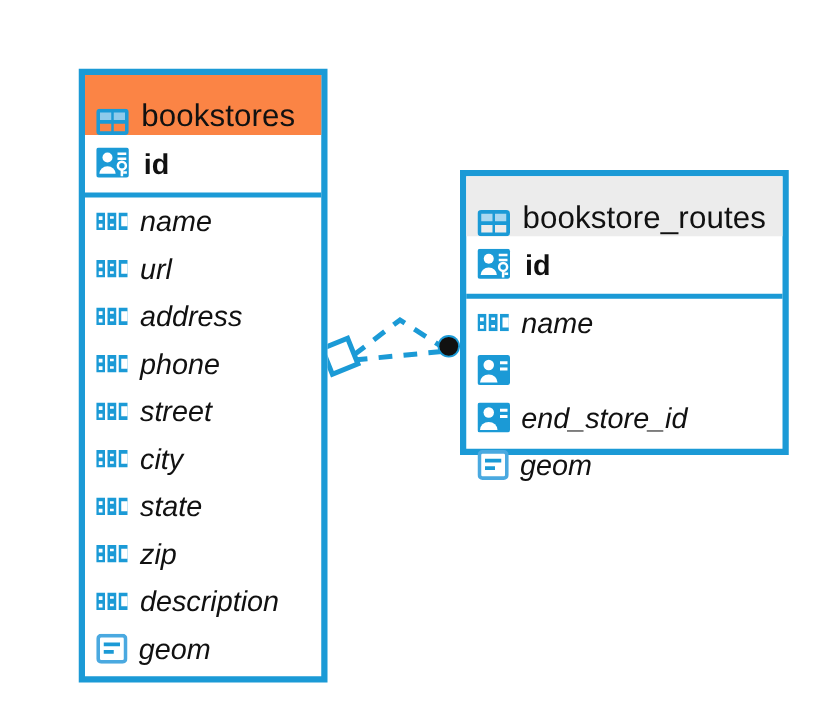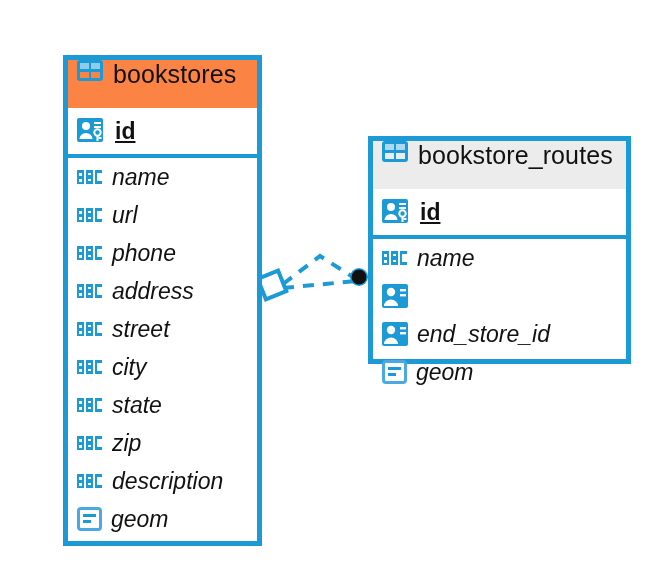--- a/index.html
+++ b/index.html
@@ -23,21 +23,21 @@
   
   .entity {
     position: absolute;
     box-sizing: border-box;
     border: 5px solid #1b9ad6;
     background: #ffffff;
   }
 
   .entity-header {
     display: flex;
-    align-items: flex-start;
+    align-items: flex-end;
     box-sizing: border-box;
     height: 48px;
     padding: 0 8px 0 9px;
     gap: 10px;
   }
   .entity-header.accent-orange { background: #fb8445; }
   .entity-header.accent-grey   { background: #ececec; }
 
   .entity-title {
     font-size: 25px;
@@ -61,21 +61,21 @@
     padding: 0 8px 0 9px;
     height: 38px;
   }
   .field-row.pk-row { height: 46px; }
 
   .field-label {
     font-size: 23px;
     color: #111111;
     white-space: nowrap;
   }
-  .field-label.bold { font-weight: bold; text-decoration: underline; }
+  .field-label.bold { font-weight: bold; }
 
   .icon {
     flex: 0 0 auto;
     display: block;
     line-height: 0;
   }
 
   
   .connector {
     position: absolute;
@@ -178,37 +178,37 @@
             <rect x="0" y="0" width="7" height="14" fill="#1b9ad6"></rect>
             <rect x="2" y="3" width="3" height="3" fill="#ffffff"></rect>
             <rect x="2" y="9" width="3" height="3" fill="#ffffff"></rect>
             <rect x="9" y="0" width="7" height="14" fill="#1b9ad6"></rect>
             <rect x="11" y="3" width="3" height="2" fill="#ffffff"></rect>
             <rect x="11" y="9" width="3" height="2" fill="#ffffff"></rect>
             <rect x="18" y="0" width="7" height="14" fill="#1b9ad6"></rect>
             <rect x="20" y="3" width="5" height="8" fill="#ffffff"></rect>
           </svg>
         </span>
+        <span class="field-label">address</span>
+      </div>
+
+      <div class="field-row">
+        <span class="icon">
+          <svg width="26" height="14" viewBox="0 0 26 14">
+            <rect x="0" y="0" width="7" height="14" fill="#1b9ad6"></rect>
+            <rect x="2" y="3" width="3" height="3" fill="#ffffff"></rect>
+            <rect x="2" y="9" width="3" height="3" fill="#ffffff"></rect>
+            <rect x="9" y="0" width="7" height="14" fill="#1b9ad6"></rect>
+            <rect x="11" y="3" width="3" height="2" fill="#ffffff"></rect>
+            <rect x="11" y="9" width="3" height="2" fill="#ffffff"></rect>
+            <rect x="18" y="0" width="7" height="14" fill="#1b9ad6"></rect>
+            <rect x="20" y="3" width="5" height="8" fill="#ffffff"></rect>
+          </svg>
+        </span>
         <span class="field-label">phone</span>
-      </div>
-
-      <div class="field-row">
-        <span class="icon">
-          <svg width="26" height="14" viewBox="0 0 26 14">
-            <rect x="0" y="0" width="7" height="14" fill="#1b9ad6"></rect>
-            <rect x="2" y="3" width="3" height="3" fill="#ffffff"></rect>
-            <rect x="2" y="9" width="3" height="3" fill="#ffffff"></rect>
-            <rect x="9" y="0" width="7" height="14" fill="#1b9ad6"></rect>
-            <rect x="11" y="3" width="3" height="2" fill="#ffffff"></rect>
-            <rect x="11" y="9" width="3" height="2" fill="#ffffff"></rect>
-            <rect x="18" y="0" width="7" height="14" fill="#1b9ad6"></rect>
-            <rect x="20" y="3" width="5" height="8" fill="#ffffff"></rect>
-          </svg>
-        </span>
-        <span class="field-label">address</span>
       </div>
 
       <div class="field-row">
         <span class="icon">
           <svg width="26" height="14" viewBox="0 0 26 14">
             <rect x="0" y="0" width="7" height="14" fill="#1b9ad6"></rect>
             <rect x="2" y="3" width="3" height="3" fill="#ffffff"></rect>
             <rect x="2" y="9" width="3" height="3" fill="#ffffff"></rect>
             <rect x="9" y="0" width="7" height="14" fill="#1b9ad6"></rect>
             <rect x="11" y="3" width="3" height="2" fill="#ffffff"></rect>

